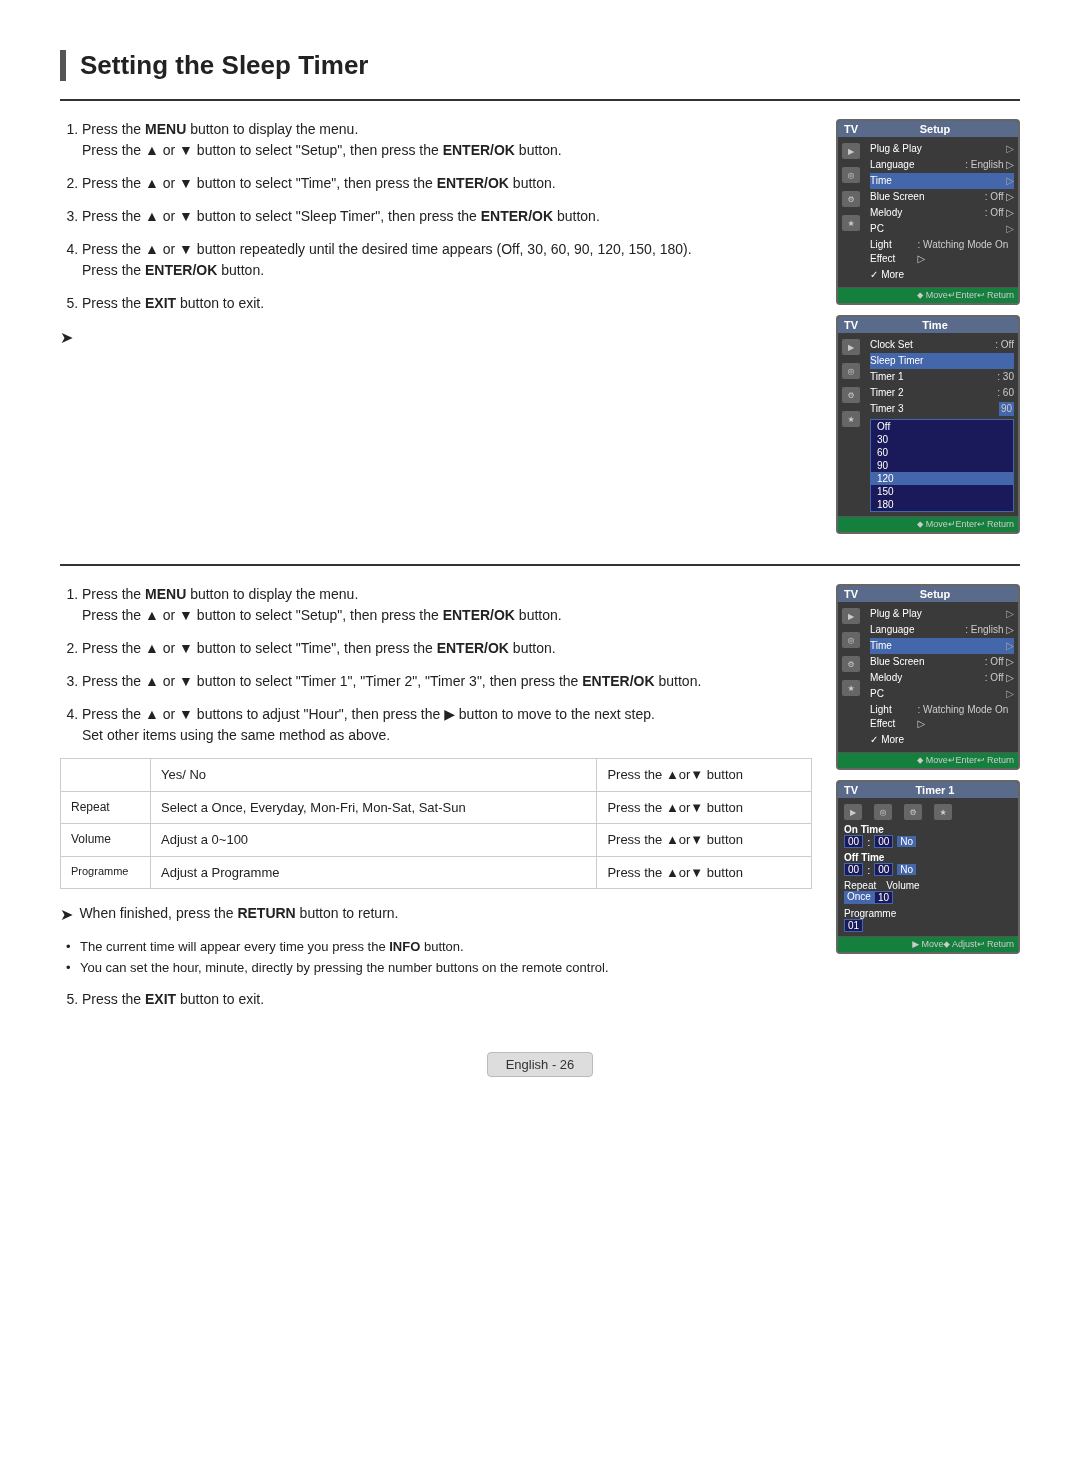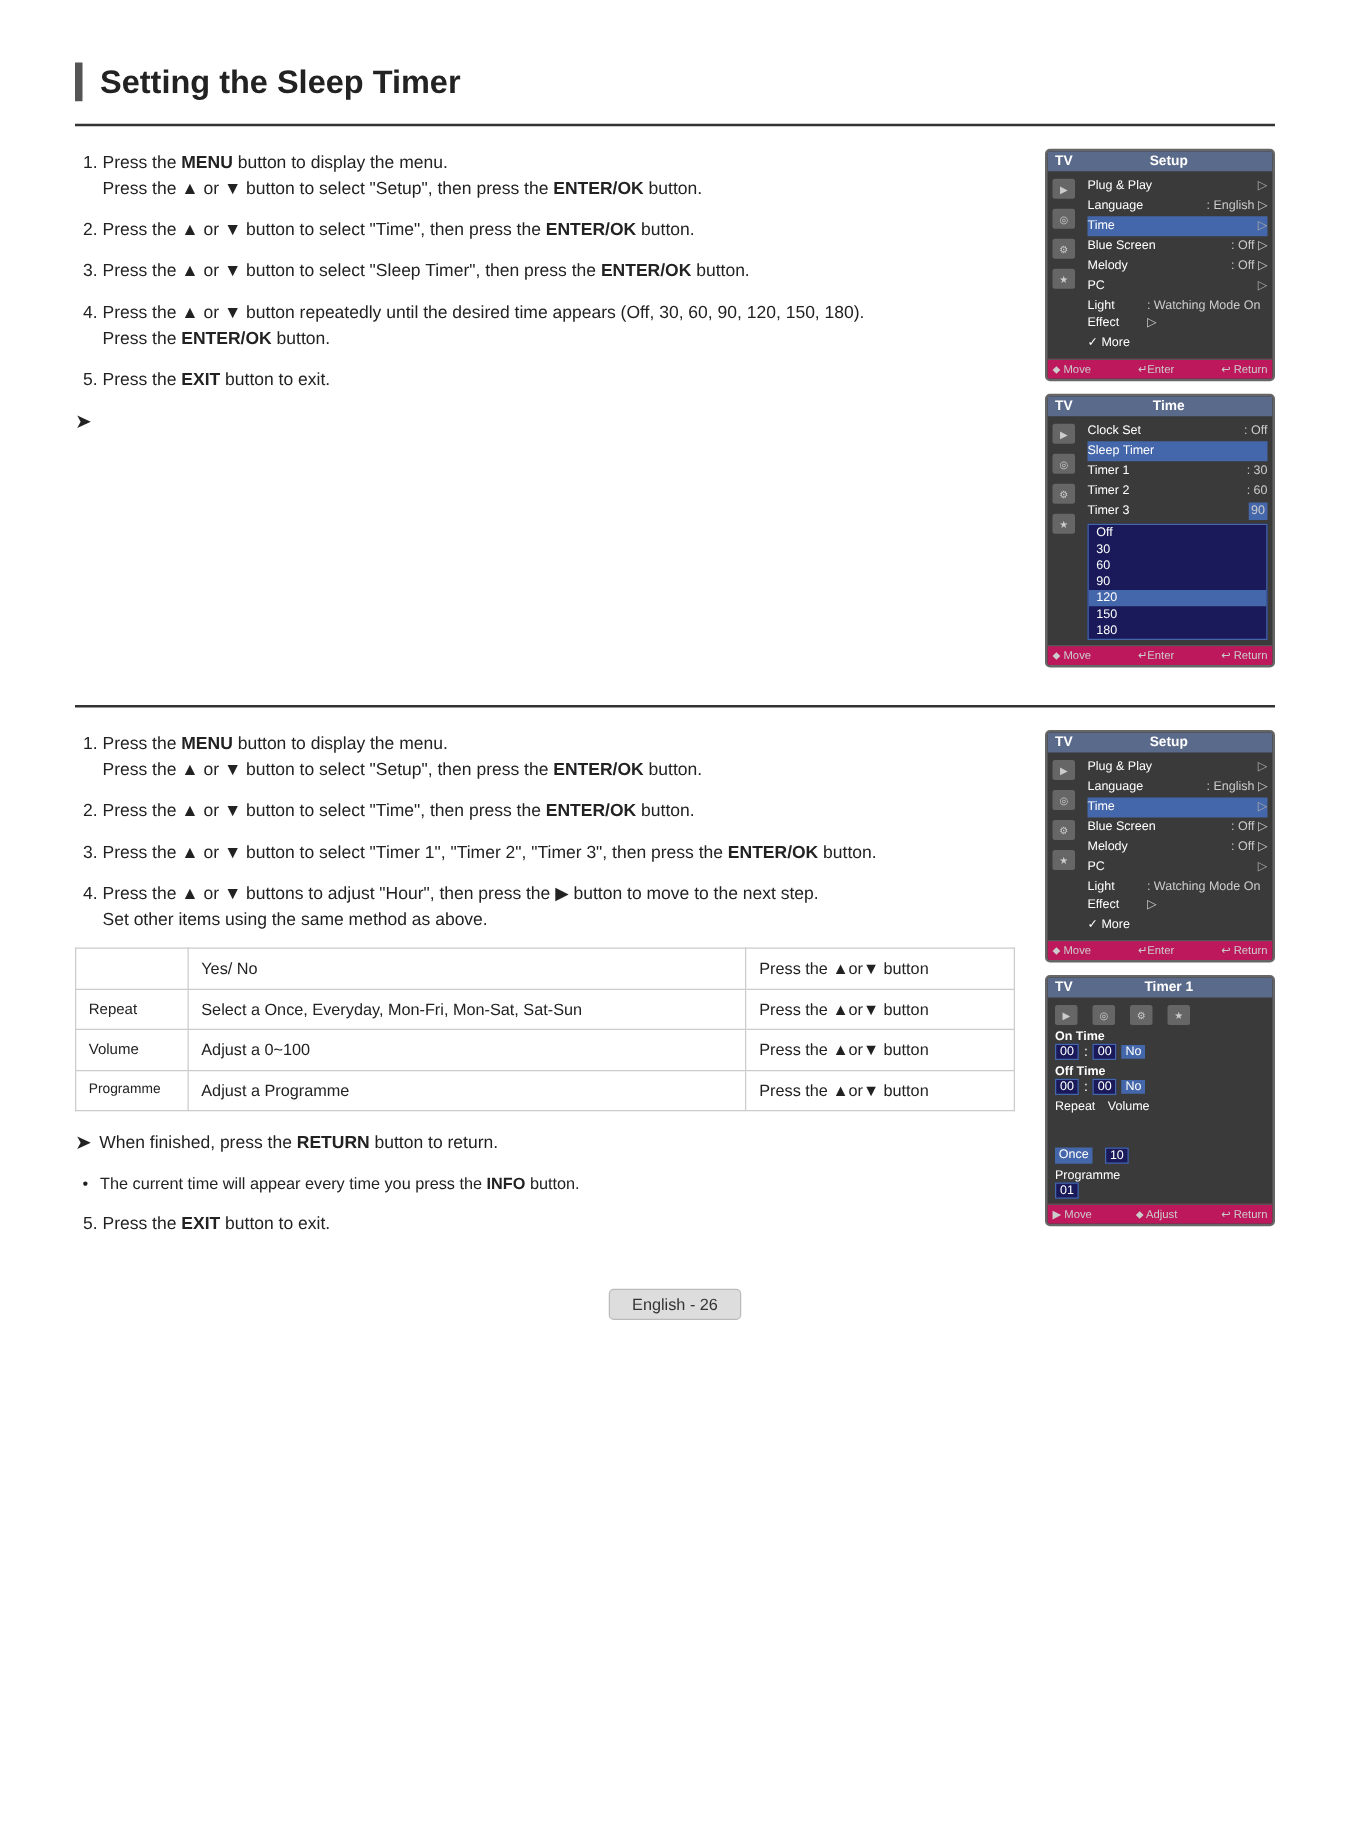--- a/index.html
+++ b/index.html
@@ -147,23 +147,23 @@
     .menu-row .arrow-r {
       color: #aaa;
       font-size: 10px;
     }
 
     .menu-row .val {
       color: #ccc;
     }
 
     .screen-footer {
-      background: #be185d;
-      display: flex;
-      justify-content: space-between;
+      background: #15803d;
+      display: flex;
+      justify-content: flex-end;
       padding: 2px 4px;
       font-size: 9px;
       color: #ccc;
       border-top: 1px solid #555;
     }
 
     
     .sleep-dropdown {
       background: #1a1a5a;
       border: 1px solid #4466aa;
@@ -411,20 +411,21 @@
         </tbody>
       </table>
 
       <div class="note-arrow">
         <span class="arrow-symbol">➤</span>
         <span>When finished, press the <strong>RETURN</strong> button to return.</span>
       </div>
 
       <ul class="bullet-notes">
         <li>The current time will appear every time you press the <strong>INFO</strong> button.</li>
+        <li>You can set the hour, minute, directly by pressing the number buttons on the remote control.</li>
       </ul>
 
       <ol class="steps" style="margin-top:10px;" start="5">
         <li>Press the <strong>EXIT</strong> button to exit.</li>
       </ol>
     </div>
 
     <div class="screens-col">
 
       <div class="tv-screen">
@@ -505,21 +506,21 @@
           <div style="display:flex;align-items:center;gap:4px;margin-bottom:4px;">
             <span class="time-box">00</span>
             <span style="color:#fff;">:</span>
             <span class="time-box">00</span>
             <span class="highlighted-val">No</span>
           </div>
           <div style="display:flex;gap:10px;">
             <span style="color:#fff;font-size:10px;">Repeat</span>
             <span style="color:#fff;font-size:10px;">Volume</span>
           </div>
-          <div style="display:flex;gap:10px;margin-bottom:4px;margin-top:27px;">
+          <div style="display:flex;margin-bottom:4px;">
             <span class="highlighted-val">Once</span>
             <span class="time-box">10</span>
           </div>
           <div style="color:#fff;font-size:10px;">Programme</div>
           <div>
             <span class="time-box">01</span>
           </div>
         </div>
         <div class="screen-footer">
           <span>▶ Move</span>

